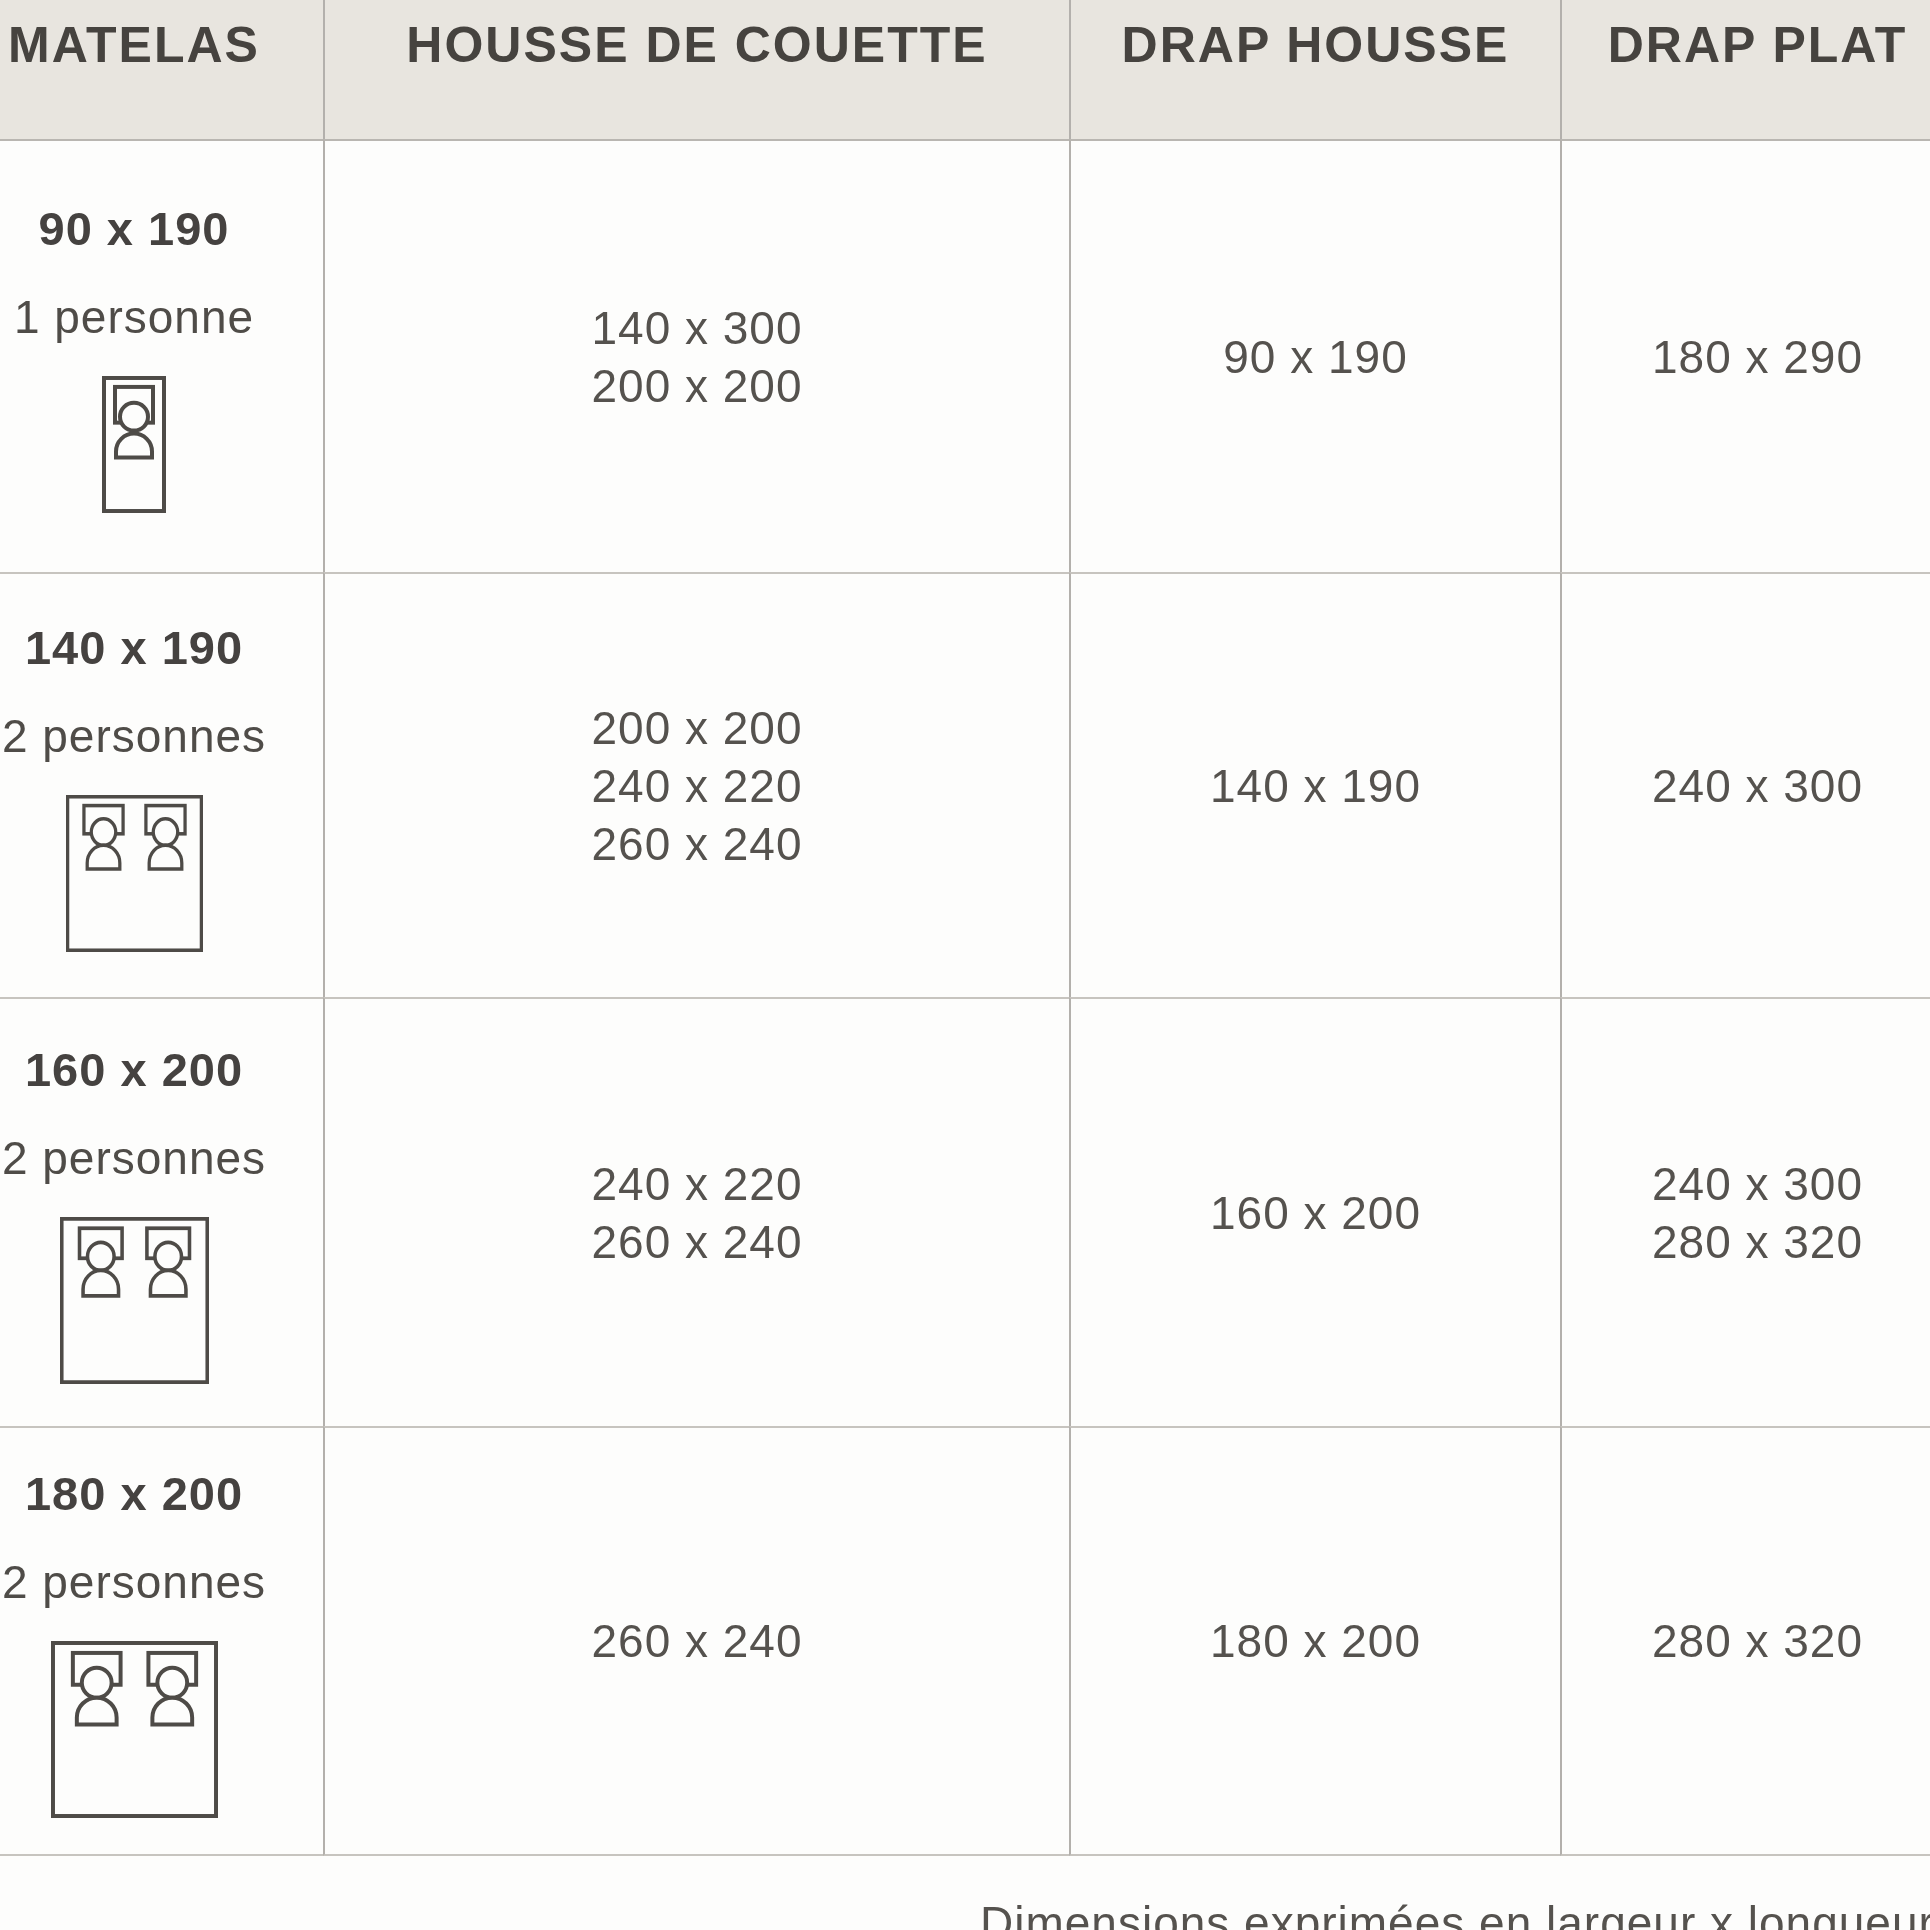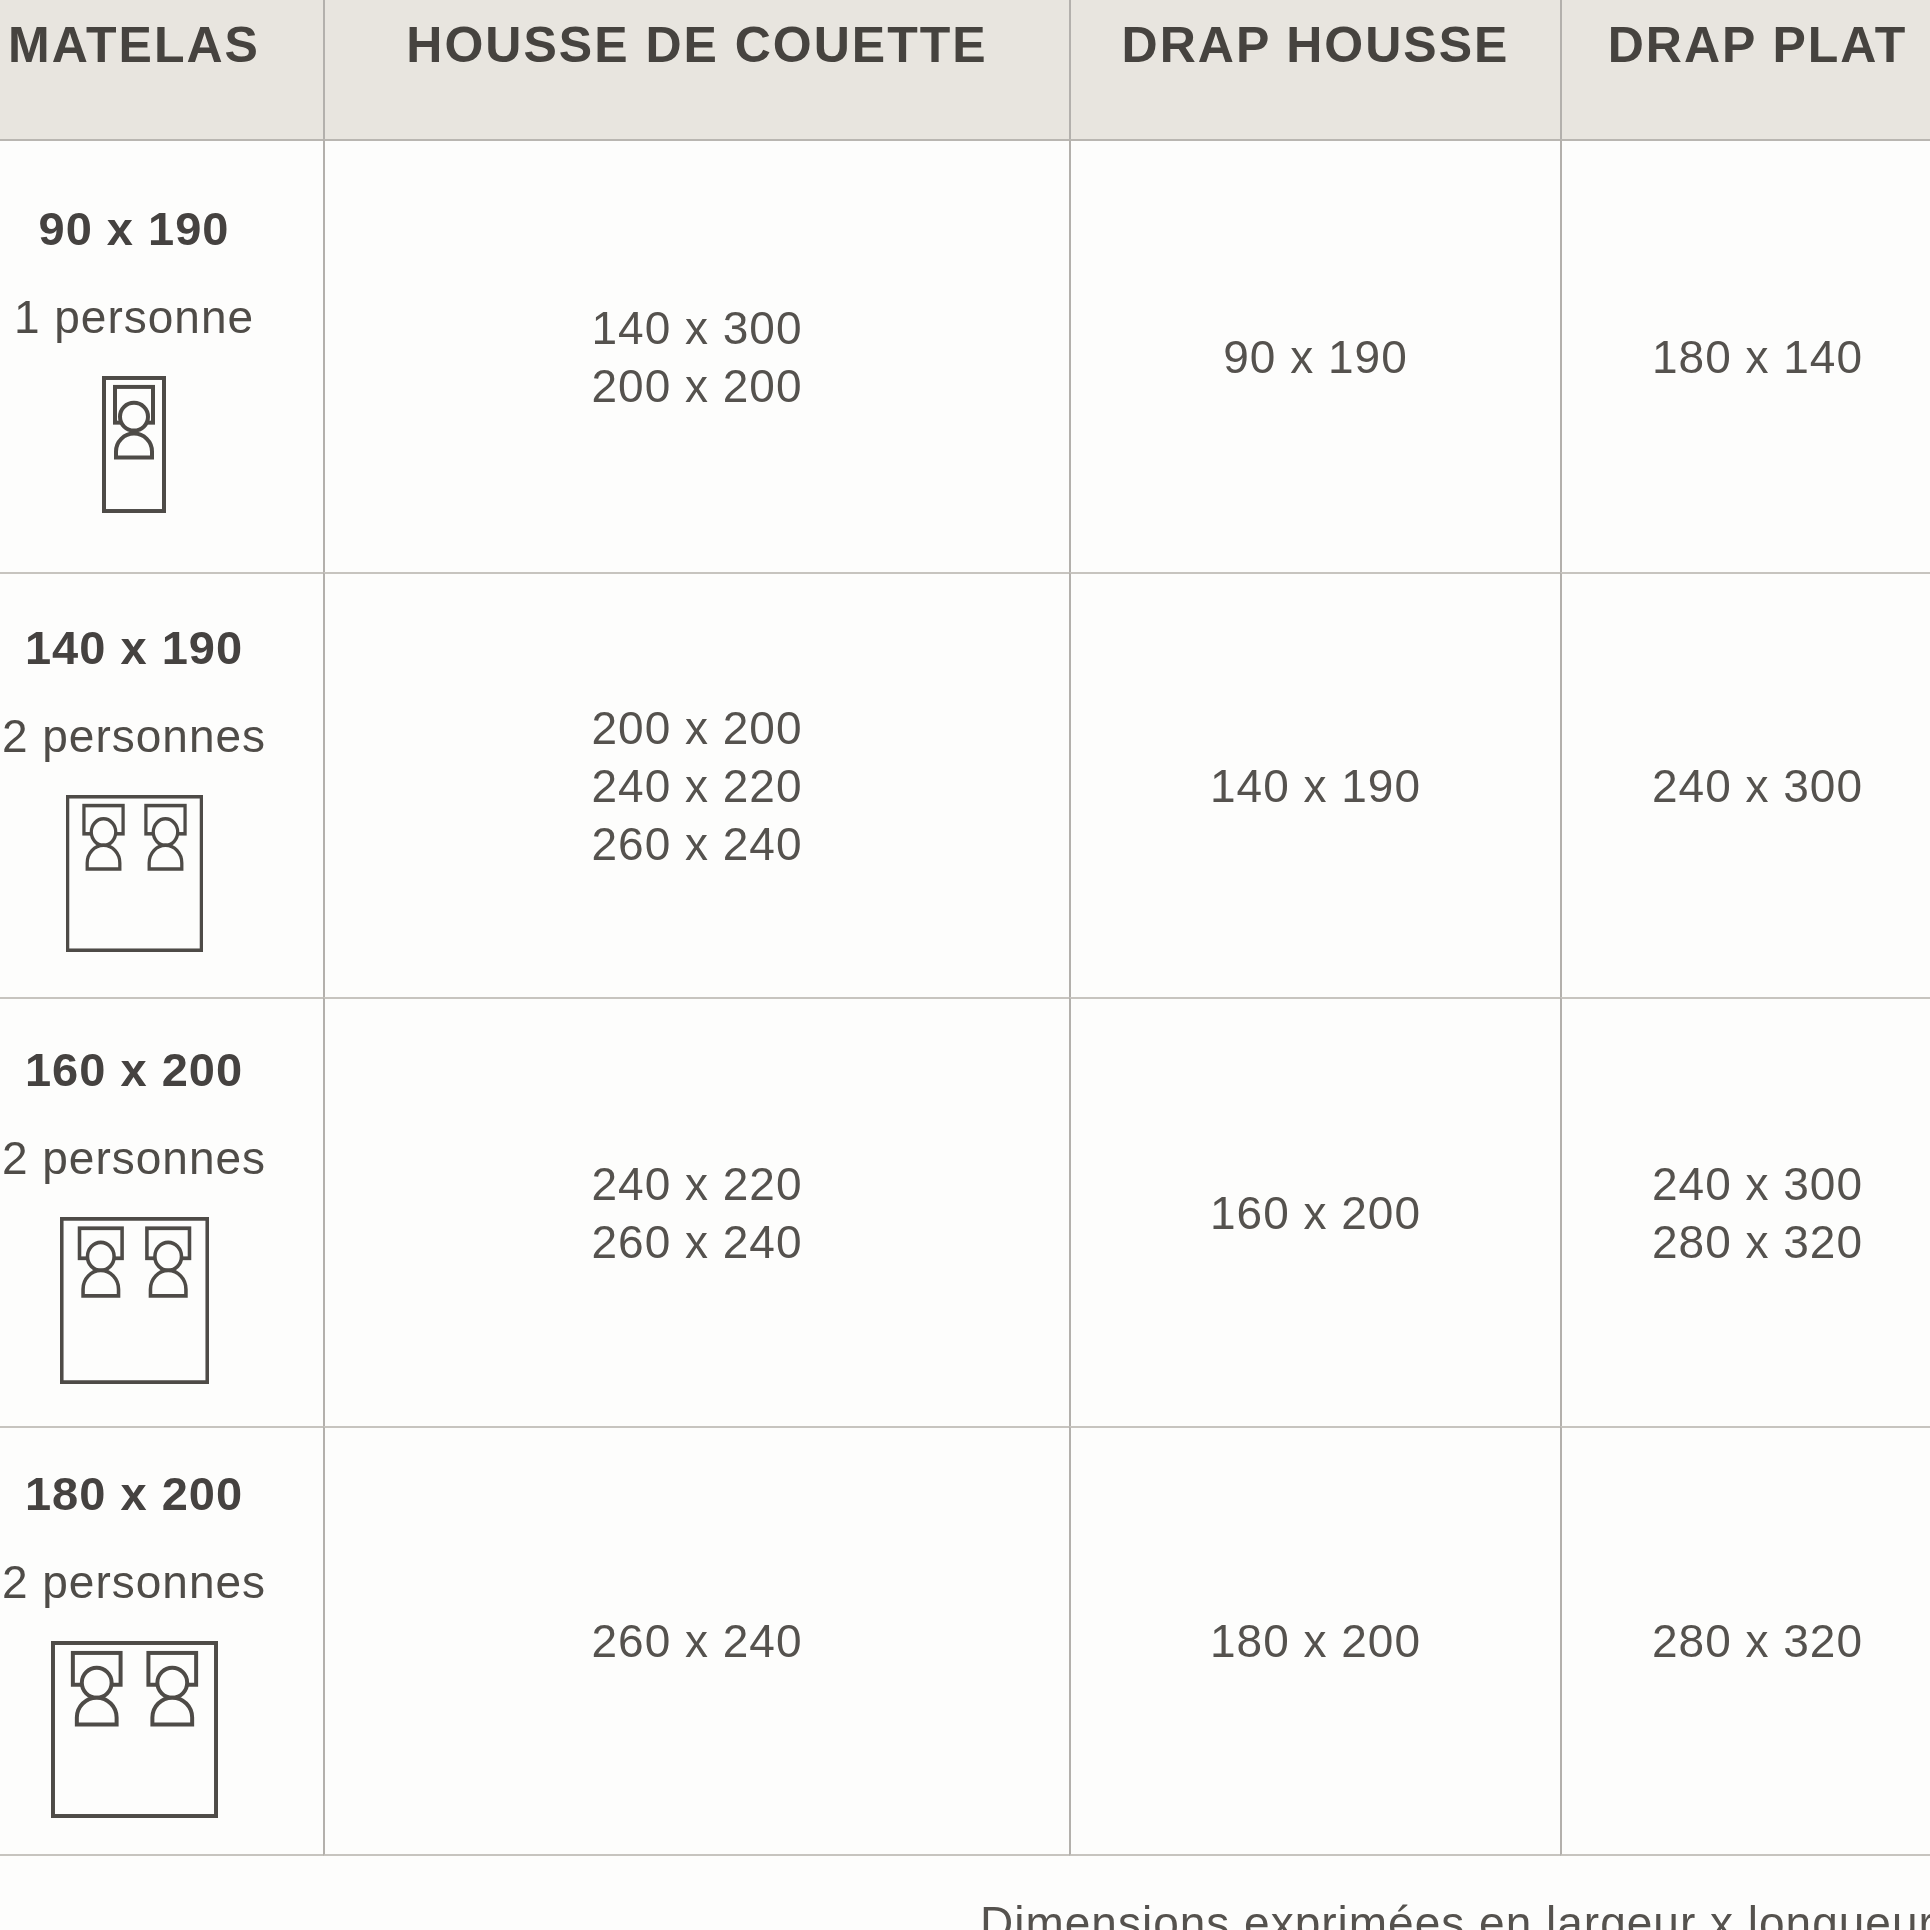--- a/index.html
+++ b/index.html
@@ -58,21 +58,21 @@
     </svg>
   </div>
   <div class="cell headline vline">
     <div class="val">140 x 300</div>
     <div class="val">200 x 200</div>
   </div>
   <div class="cell headline vline">
     <div class="val">90 x 190</div>
   </div>
   <div class="cell headline vline">
-    <div class="val">180 x 140</div>
+    <div class="val">180 x 290</div>
   </div>
 
   <div class="cell hline">
     <div class="mat-size">140 x 190</div>
     <div class="persons">2 personnes</div>
     <svg class="bedicon" width="137" height="157" viewBox="0 0 168 178" preserveAspectRatio="none">
       <rect x="2" y="2" width="164" height="174" fill="none"></rect>
       <rect x="22" y="12" width="48" height="32" fill="none"></rect>
       <rect x="98" y="12" width="48" height="32" fill="none"></rect>
       <circle cx="46" cy="42" r="15" fill="#fdfdfc"></circle>

